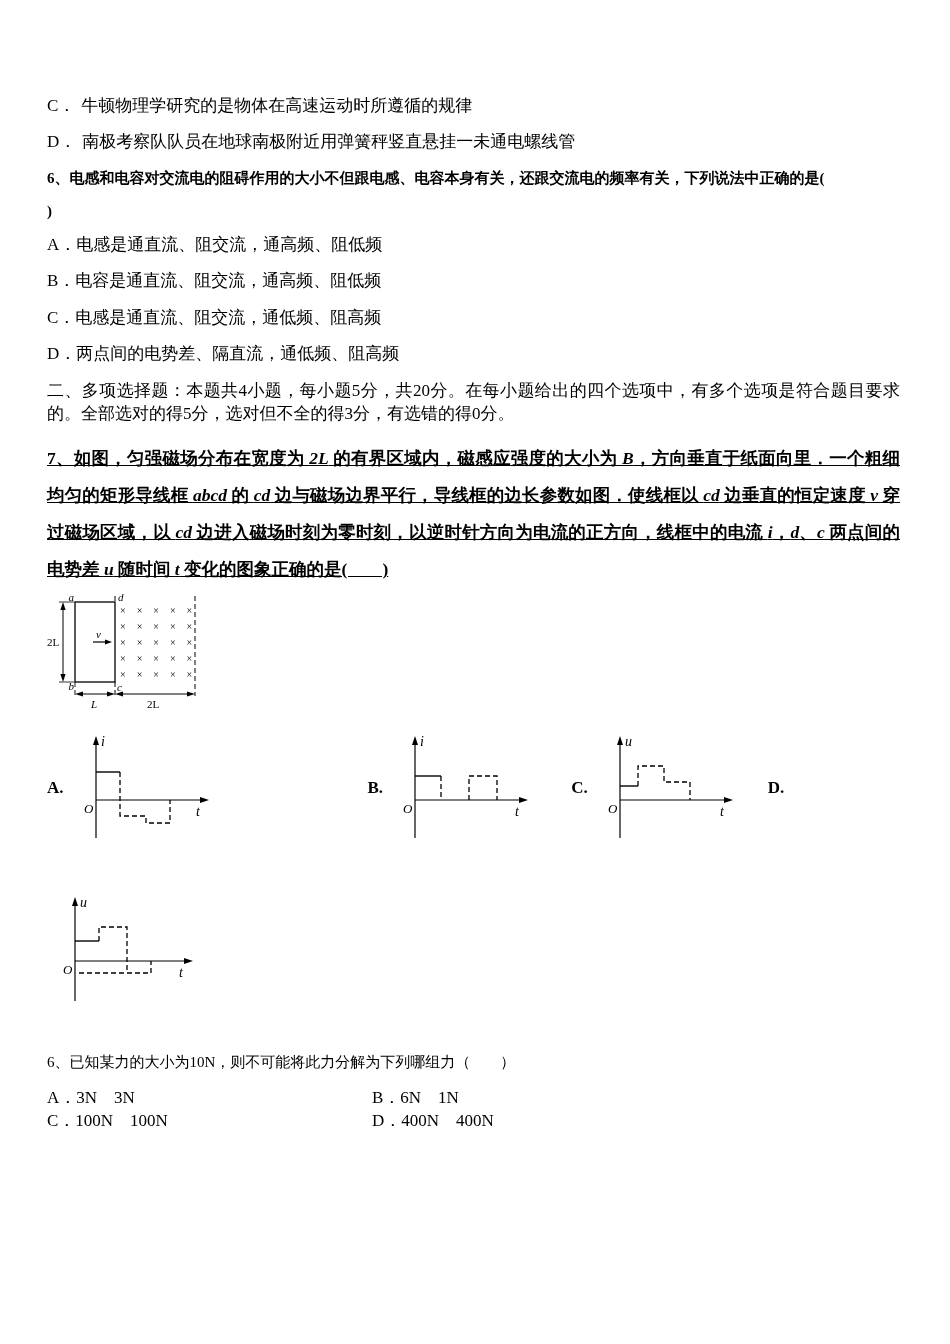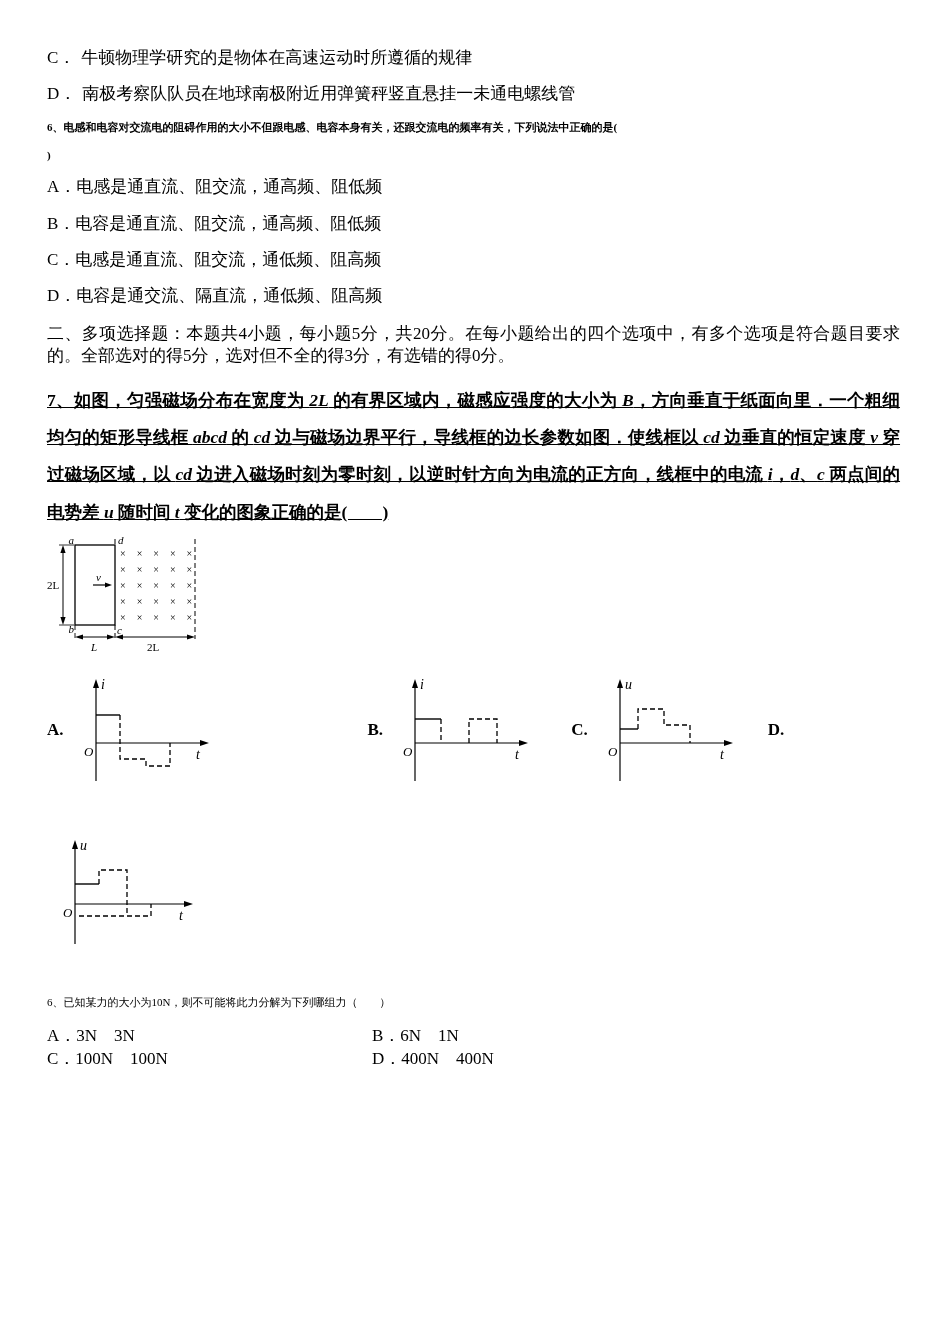--- a/index.html
+++ b/index.html
@@ -5,24 +5,24 @@
   * { margin:0; padding:0; box-sizing:border-box; }
   html, body { background:#ffffff; }
   body {
     width:950px; height:1344px;
     font-family:"Liberation Serif","DejaVu Serif",serif;
     color:#000;
     overflow:hidden;
   }
   .page {
     width:950px; height:1344px;
-    padding:48px 50px 0 47px;
+    padding:96px 50px 0 47px;
     background:#fff;
   }
-  .line { font-size:11px; line-height:1.2; margin-bottom:15px; }
+  .line { font-size:15px; line-height:1.2; margin-bottom:15px; }
   .optline { font-size:17px; line-height:1.2; margin-bottom:16px; }
   .bold { font-weight:bold; }
   .sec { font-size:17px; line-height:1.34; margin:12px 0 14px; text-align:justify; }
   .stem7 { font-size:17.5px; font-weight:bold; line-height:2.12; text-align:justify; margin-bottom:6px;text-decoration:underline; }
   .math { font-style:italic; font-family:"Liberation Serif","DejaVu Serif",serif; }
   .optlabel { margin-right:6px; }
 
   .figure-wrap { margin:4px 0 10px 0; }
 
   .graph-row { display:flex; align-items:center; margin:12px 0 46px 0; }
@@ -54,21 +54,21 @@
 <div class="page">
 
   <p class="optline"><span class="optlabel">C．</span><span>牛顿物理学研究的是物体在高速运动时所遵循的规律</span></p>
   <p class="optline"><span class="optlabel">D．</span><span>南极考察队队员在地球南极附近用弹簧秤竖直悬挂一未通电螺线管</span></p>
 
   <p class="line bold">6、电感和电容对交流电的阻碍作用的大小不但跟电感、电容本身有关，还跟交流电的频率有关，下列说法中正确的是(</p>
   <p class="line bold">)</p>
   <p class="optline">A．电感是通直流、阻交流，通高频、阻低频</p>
   <p class="optline">B．电容是通直流、阻交流，通高频、阻低频</p>
   <p class="optline">C．电感是通直流、阻交流，通低频、阻高频</p>
-  <p class="optline">D．电容是通交流、隔直流，通低频、阻高频</p>
+  <p class="optline">D．两点间的电势差、隔直流，通低频、阻高频</p>
 
   <p class="sec">二、多项选择题：本题共4小题，每小题5分，共20分。在每小题给出的四个选项中，有多个选项是符合题目要求的。全部选对的得5分，选对但不全的得3分，有选错的得0分。</p>
 
   <p class="stem7"><span>7、如图，匀强磁场分布在宽度为 </span><span class="math">2L</span><span> 的有界区域内，磁感应强度的大小为 </span><span class="math">B</span><span>，方向垂直于纸面向里．一个粗细均匀的矩形导线框 </span><span class="math">abcd</span><span> 的 </span><span class="math">cd</span><span> 边与磁场边界平行，导线框的边长参数如图．使线框以 </span><span class="math">cd</span><span> 边垂直的恒定速度 </span><span class="math">v</span><span> 穿过磁场区域，以 </span><span class="math">cd</span><span> 边进入磁场时刻为零时刻，以逆时针方向为电流的正方向，线框中的电流 </span><span class="math">i</span><span>，</span><span class="math">d</span><span>、</span><span class="math">c</span><span> 两点间的电势差 </span><span class="math">u</span><span> 随时间 </span><span class="math">t</span><span> 变化的图象正确的是(　　)</span></p>
 
   <div class="figure-wrap">
     <svg width="210" height="120" viewBox="0 0 210 120">
 
       <line x1="16" y1="12" x2="16" y2="84" stroke="#000" stroke-width="1"></line>
       <polygon points="16,8 13.4,16 18.6,16" fill="#000"></polygon>

